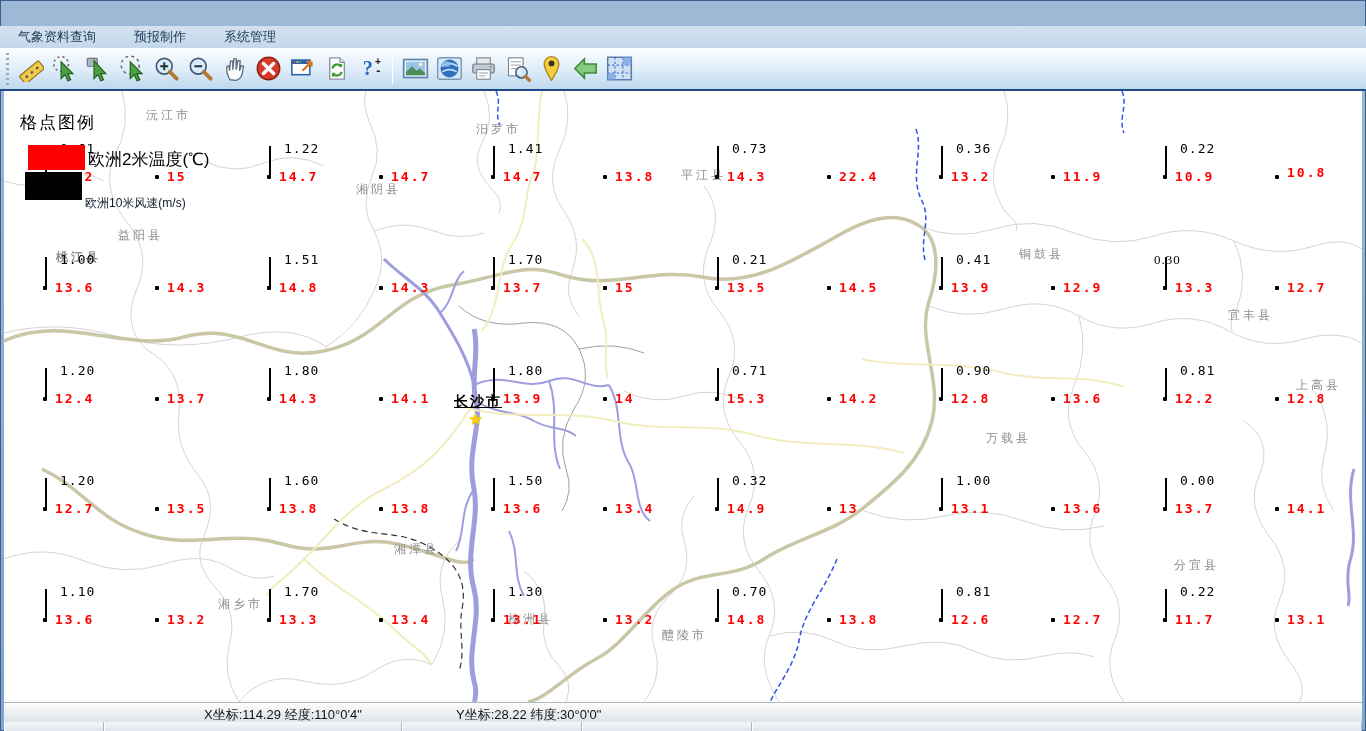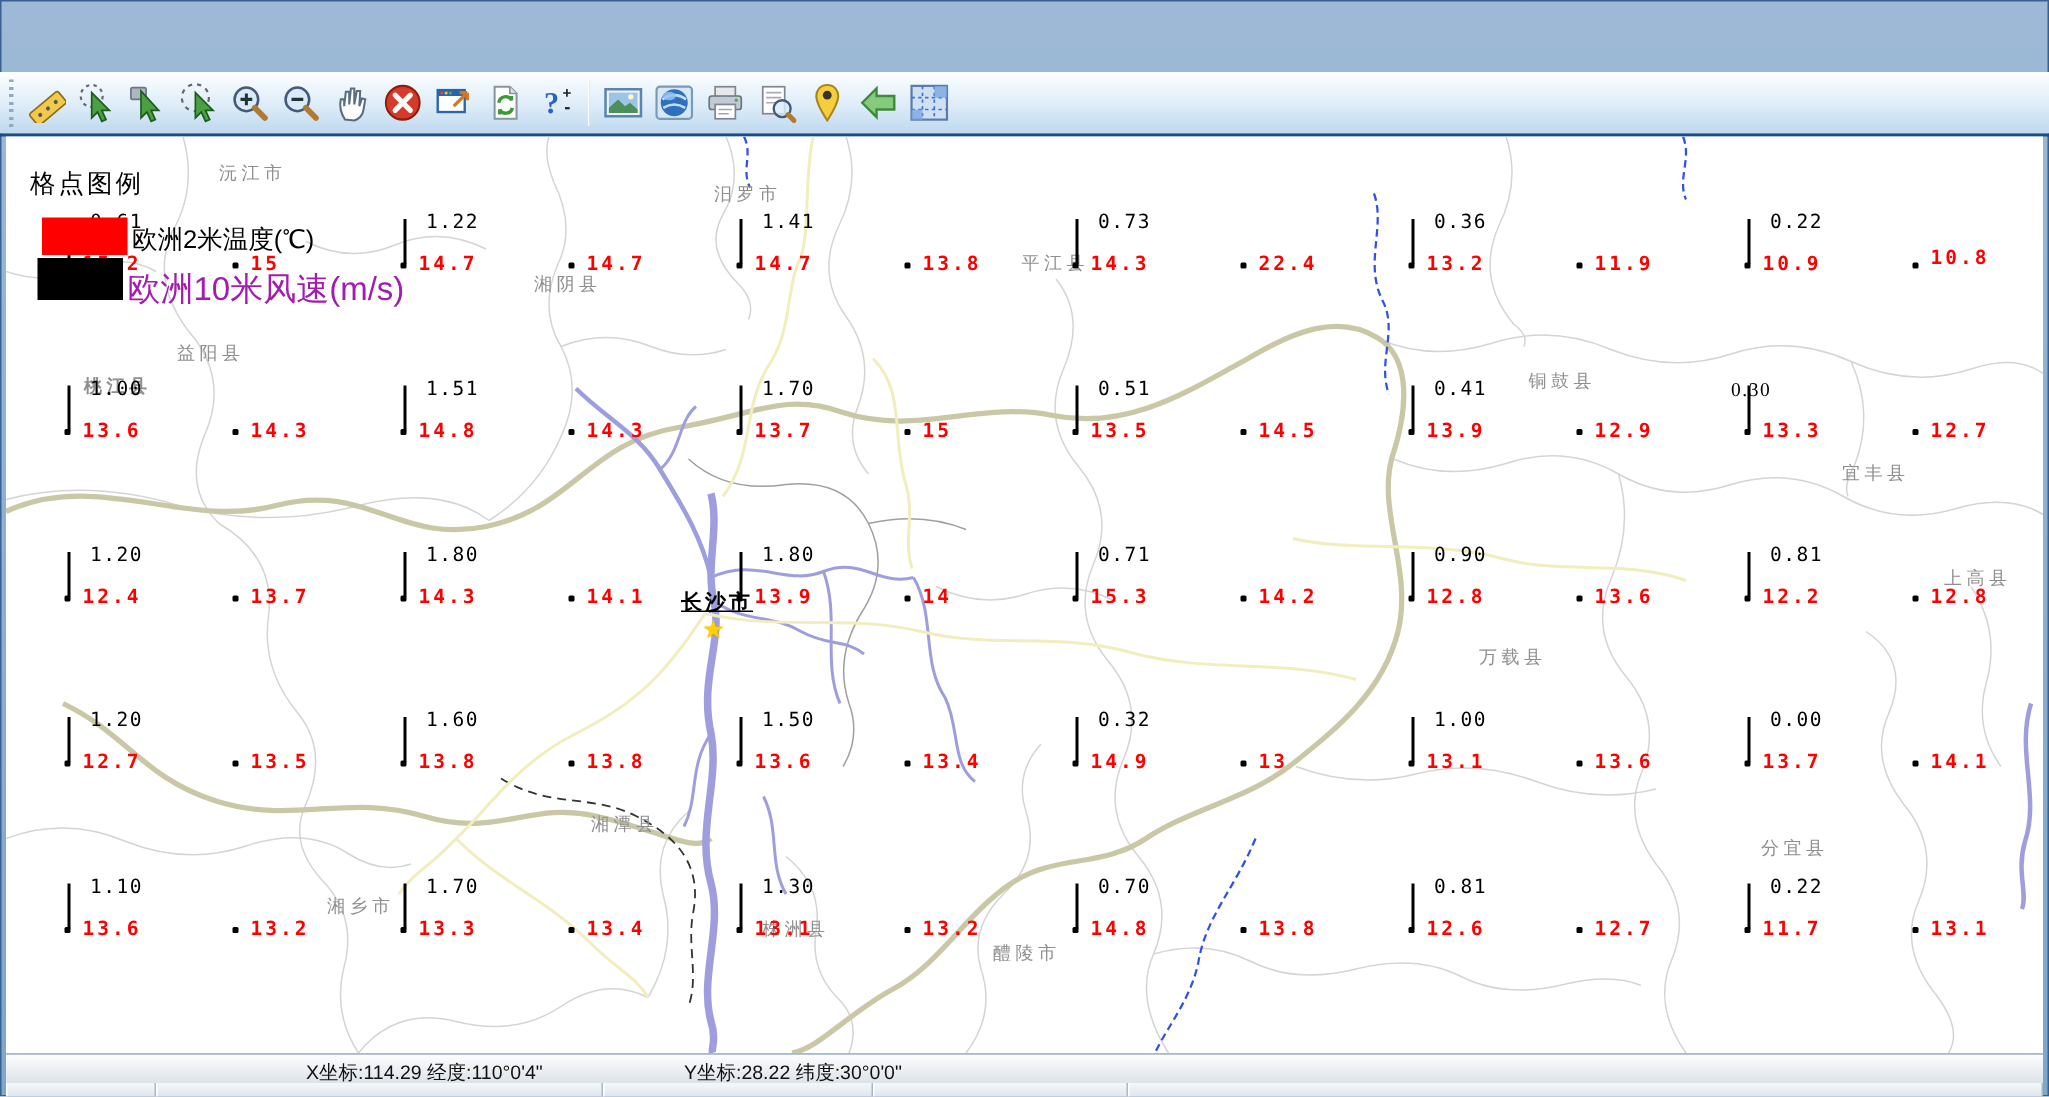--- a/index.html
+++ b/index.html
@@ -57,38 +57,43 @@
           letter-spacing:2px; color:#ff0000; white-space:nowrap; }
   .wval { position:absolute; font-family:"DejaVu Sans Mono", monospace; font-size:13px;
           letter-spacing:1px; color:#000; white-space:nowrap; }
 
   
   .legend { position:absolute; inset:0; pointer-events:none; }
   .lg-title { position:absolute; left:16px; top:20px; font-size:17px; color:#000; letter-spacing:2px; }
   .lg-sw1 { position:absolute; left:24px; top:54px; width:57px; height:25px; }
   .lg-sw2 { position:absolute; left:21px; top:81px; width:57px; height:28px; }
   .lg-lb1 { position:absolute; left:84px; top:57px; font-size:17px; color:#000; }
-  .lg-lb2 { position:absolute; left:81px; top:87px; font-size:22px; color:#a21caf; }
+  .lg-lb2 { position:absolute; left:81px; top:104px; font-size:12px; color:#0f172a; }
 
   
   .statusbar { position:absolute; left:4px; top:702px; width:1358px; height:20px;
     background:linear-gradient(#fdfdfd,#dde3e9); border-top:1px solid #aeb8c2;
     font-size:13px; color:#111; }
   .statusbar span { position:absolute; top:3px; }
   .st-x { left:200px; } .st-y { left:452px; }
   .statusstrip { position:absolute; left:4px; top:722px; width:1358px; height:9px;
     background:linear-gradient(#f4f8fb,#dfe6ec); display:flex; }
   .st-cell { height:100%; border-right:1px solid #a9b8c6; border-left:1px solid #fff; }
 </style>
 </head>
 <body>
 
 <div class="window">
 
 
+  <div class="menubar">
+    <span class="menu-item">气象资料查询</span>
+    <span class="menu-item">预报制作</span>
+    <span class="menu-item">系统管理</span>
+  </div>
 
   <div class="toolbar">
     <div class="grip"></div>
 
   <div class="tbtn">
         <svg viewBox="0 0 24 24">
           <g transform="rotate(-40 13 15)">
             <rect x="2" y="11" width="22" height="9" rx="1.5" fill="#f3c94b" stroke="#8a6d1f"></rect>
             <circle cx="7" cy="15.5" r="1.2" fill="#555"></circle>
             <circle cx="13" cy="15.5" r="1.2" fill="#555"></circle>
@@ -343,21 +348,21 @@
         <div class="gdot" style="left: 375px; top: 195px;"></div>
         <div class="tval" style="left: 387px; top: 189px;">14.3</div>
         <div class="gdot" style="left: 487px; top: 195px;"></div>
         <div class="barb" style="left: 489px; top: 166px;"></div>
         <div class="wval" style="left: 504px; top: 161px;">1.70</div>
         <div class="tval" style="left: 499px; top: 189px;">13.7</div>
         <div class="gdot" style="left: 599px; top: 195px;"></div>
         <div class="tval" style="left: 611px; top: 189px;">15</div>
         <div class="gdot" style="left: 711px; top: 195px;"></div>
         <div class="barb" style="left: 713px; top: 166px;"></div>
-        <div class="wval" style="left: 728px; top: 161px;">0.51</div>
+        <div class="wval" style="left: 728px; top: 161px;">0.21</div>
         <div class="tval" style="left: 723px; top: 189px;">13.5</div>
         <div class="gdot" style="left: 823px; top: 195px;"></div>
         <div class="tval" style="left: 835px; top: 189px;">14.5</div>
         <div class="gdot" style="left: 935px; top: 195px;"></div>
         <div class="barb" style="left: 937px; top: 166px;"></div>
         <div class="wval" style="left: 952px; top: 161px;">0.41</div>
         <div class="tval" style="left: 947px; top: 189px;">13.9</div>
         <div class="gdot" style="left: 1047px; top: 195px;"></div>
         <div class="tval" style="left: 1059px; top: 189px;">12.9</div>
         <div class="gdot" style="left: 1159px; top: 195px;"></div>

